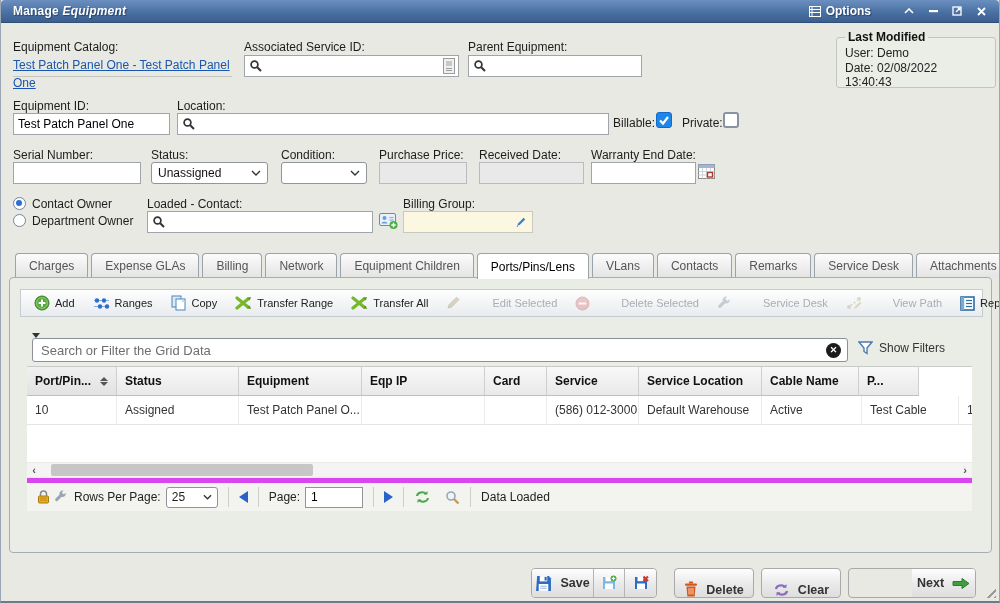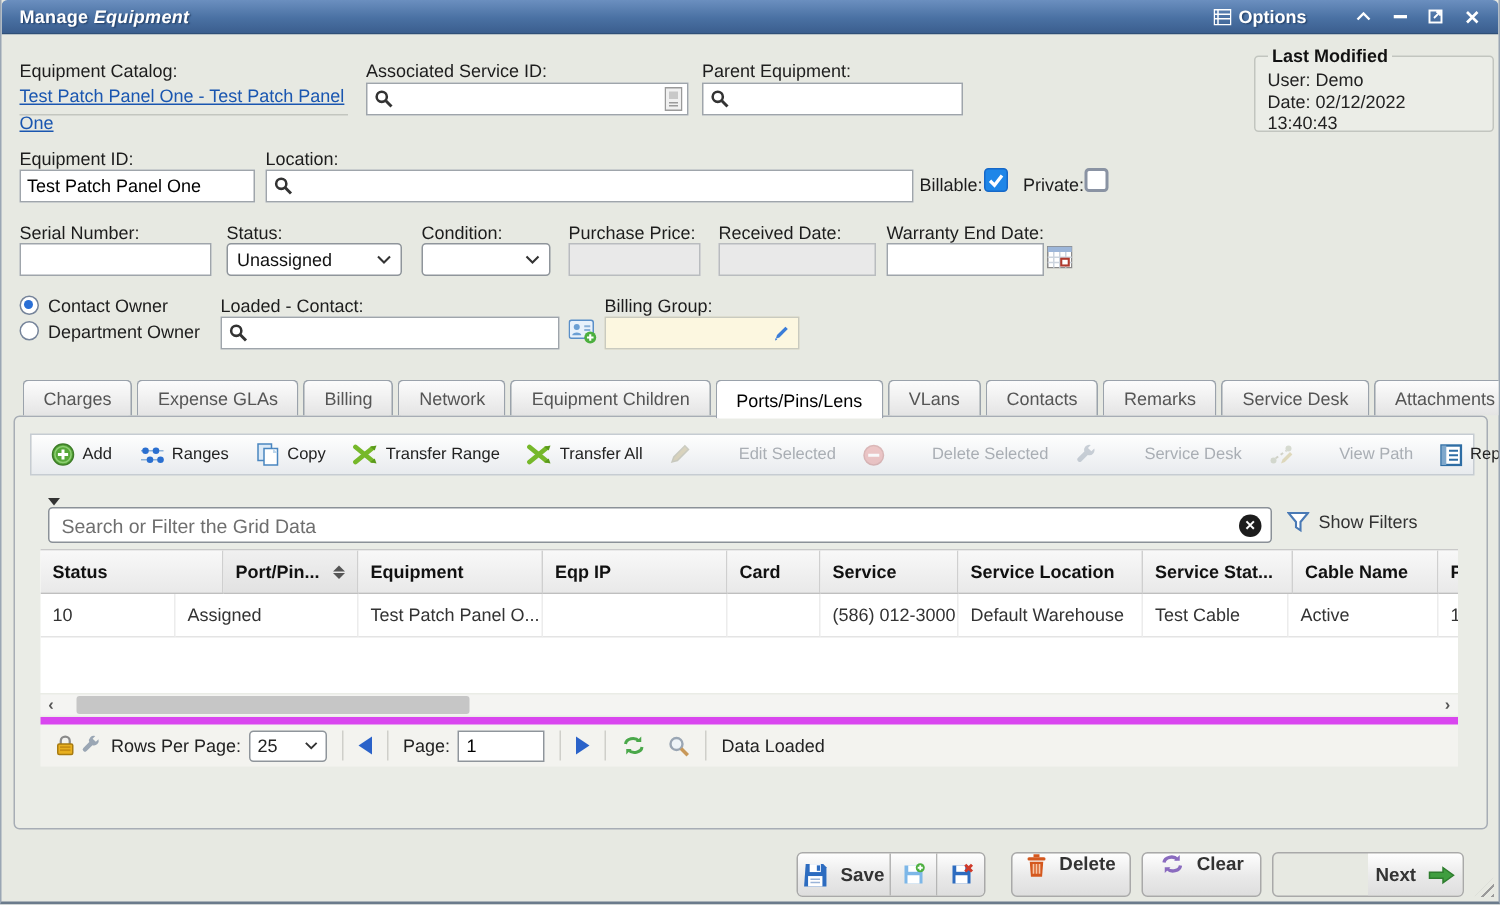--- a/index.html
+++ b/index.html
@@ -106,21 +106,21 @@
   .pg-arrow { width:0; height:0; cursor:pointer; }
   .pg-prev { border-top:6px solid transparent; border-bottom:6px solid transparent; border-right:9px solid #2a62c9; }
   .pg-next { border-top:6px solid transparent; border-bottom:6px solid transparent; border-left:9px solid #2a62c9; }
   #rpp { width:52px; height:21px; background:#fff; border:1px solid #8f959b; border-radius:3px; display:flex; align-items:center; padding:0 5px; margin-left:5px; cursor:pointer; }
   #rpp .chev { margin-left:auto; }
   #pageinput { width:58px; height:21px; border:1px solid #8f959b; font:12px "Liberation Sans",sans-serif; padding:0 5px; margin-left:5px; }
   
   .btn {
     position:absolute; height:30px; top:568px;
     background:linear-gradient(#fefefe,#e9e9e9 55%,#dedede); border:1px solid #a9a9a9; border-radius:4px;
-    display:flex; align-items:flex-start; justify-content:center; gap:8px;
+    display:flex; align-items:flex-end; justify-content:center; gap:8px;
     font-size:12.5px; font-weight:bold; color:#333; cursor:pointer;
   }
   .btngroup { position:absolute; top:568px; height:30px; display:flex; border:1px solid #a9a9a9; border-radius:4px; overflow:hidden; }
   .btngroup .seg {
     background:linear-gradient(#fefefe,#e9e9e9 55%,#dedede); display:flex; align-items:center; justify-content:center; gap:8px;
     font-size:12.5px; font-weight:bold; color:#333; cursor:pointer; border-right:1px solid #b5b5b5; height:100%;
   }
   .btngroup .seg:last-child { border-right:none; }
   #resize-grip { position:absolute; right:3px; bottom:3px; width:13px; height:13px; cursor:nwse-resize;
     background:repeating-linear-gradient(135deg, transparent 0 3px, #9a9a9a 3px 4.5px); clip-path:polygon(100% 0, 100% 100%, 0 100%); }
@@ -200,21 +200,21 @@
           <circle cx="5.5" cy="5.5" r="3.4" fill="none" stroke="#333" stroke-width="1.7"></circle>
           <line x1="8.2" y1="8.2" x2="12" y2="12" stroke="#333" stroke-width="2"></line>
         </svg>
       </span>
     <input style="">
   </div>
 
   <fieldset class="lastmod">
     <legend>Last Modified</legend>
     <div class="line">User: Demo</div>
-    <div class="line">Date: 02/12/2022 13:40:43</div>
+    <div class="line">Date: 02/08/2022 13:40:43</div>
   </fieldset>
 
   <div class="lbl" style="left:12px; top:99px;">Equipment ID:</div>
   <div class="field" style="left:12px; top:113px; width:157px;">
     <input value="Test Patch Panel One" style="">
   </div>
 
   <div class="lbl" style="left:176px; top:99px;">Location:</div>
   <div class="field" style="left:176px; top:113px; width:432px;">
     <span class="mag">
@@ -511,65 +511,62 @@
       <span>
           <svg width="15" height="14" viewBox="0 0 15 14">
             <path d="M1 1 h13 L9 7 v5.5 L6 10.5 V7 Z" fill="#fff" stroke="#4a7ab5" stroke-width="1.4"></path>
           </svg>
         </span>
       <span>Show Filters</span>
     </div>
 
     <div id="grid">
       <div class="grow">
-        <div class="gh" style="width:122px;">
-            <span>Status</span>
-          </div>
         <div class="gh" style="width:90px; background:linear-gradient(#f0f0f0,#e2e2e2);">
           <span>Port/Pin...</span>
           <span class="sorticon">
               <i class="up"></i>
               <i class="dn"></i>
             </span>
         </div>
+        <div class="gh" style="width:122px;">
+            <span>Status</span>
+          </div>
         <div class="gh" style="width:123px;">
             <span>Equipment</span>
           </div>
         <div class="gh" style="width:123px;">
             <span>Eqp IP</span>
           </div>
         <div class="gh" style="width:62px;">
             <span>Card</span>
           </div>
         <div class="gh" style="width:92px;">
             <span>Service</span>
           </div>
         <div class="gh" style="width:123px;">
             <span>Service Location</span>
           </div>
-        <div class="gh" style="width:100px;">
-            <span>Service Stat...</span>
-          </div>
         <div class="gh" style="width:97px;">
             <span>Cable Name</span>
           </div>
         <div class="gh" style="width:60px;">
             <span>P...</span>
           </div>
       </div>
       <div class="grow">
         <div class="gc" style="width:90px;">10</div>
         <div class="gc" style="width:122px;">Assigned</div>
         <div class="gc" style="width:123px;">Test Patch Panel O...</div>
         <div class="gc" style="width:123px;"></div>
         <div class="gc" style="width:62px;"></div>
         <div class="gc" style="width:92px;">(586) 012-3000</div>
         <div class="gc" style="width:123px;">Default Warehouse</div>
+        <div class="gc" style="width:100px;">Active</div>
         <div class="gc" style="width:97px;">Test Cable</div>
-        <div class="gc" style="width:100px;">Active</div>
         <div class="gc" style="width:60px;">1...</div>
       </div>
     </div>
 
     <div id="hscroll">
       <div class="scr-arrow">‹</div>
       <div id="hthumb"></div>
       <div class="scr-arrow" style="margin-left:auto;">›</div>
     </div>
 

